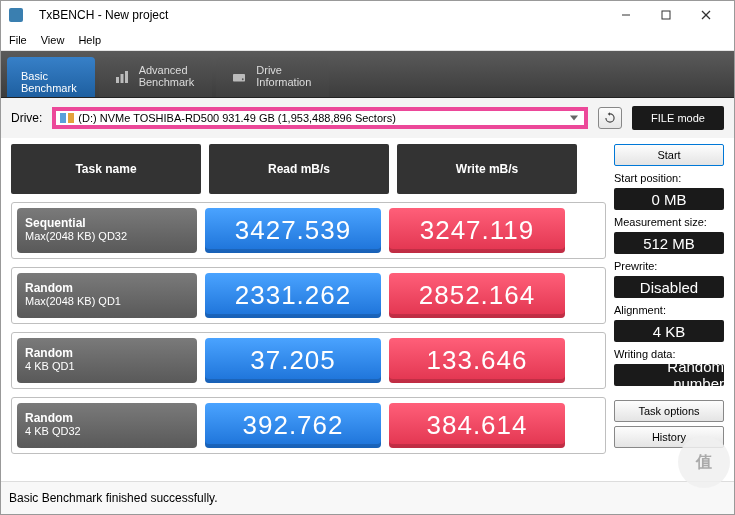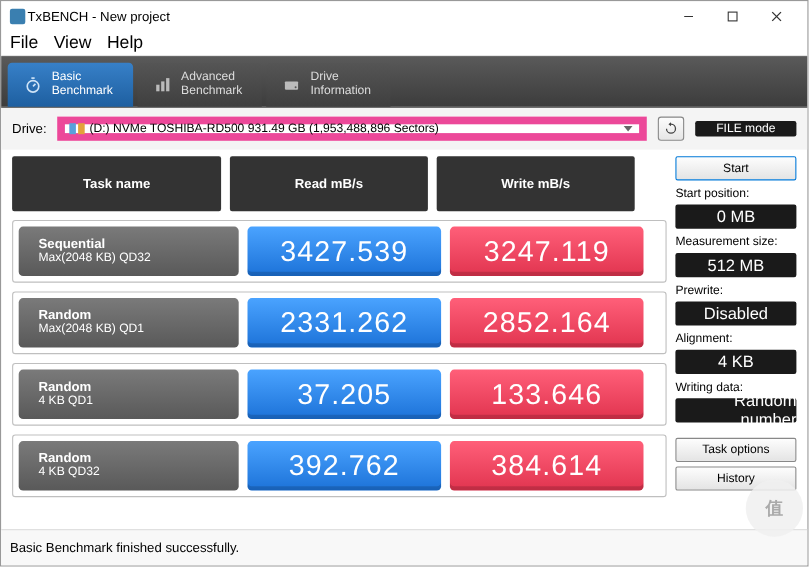--- a/index.html
+++ b/index.html
@@ -1,39 +1,39 @@
 <!DOCTYPE html>
 <html><head>
 <meta charset="utf-8">
 <style>
 * { margin: 0; padding: 0; box-sizing: border-box; font-family: "Segoe UI", Tahoma, sans-serif; }
 body { width: 735px; height: 515px; background: #fff; border: 1px solid #999; position: relative; overflow: hidden; }
 .titlebar { height: 28px; display: flex; align-items: center; padding: 0 8px; font-size: 12px; color: #000; }
-.titlebar .title { flex: 1; display: flex; gap: 2px; }
+.titlebar .title { flex: 1; display: flex; gap: 16px; }
 .title-icon { width: 14px; height: 14px; background: #3a7fb0; border-radius: 2px; display: inline-block; }
 .win-controls { display: flex; }
 .win-btn { width: 40px; height: 28px; display: flex; align-items: center; justify-content: center; }
-.menubar { height: 22px; display: flex; align-items: center; gap: 14px; padding: 0 8px; font-size: 16px; border-bottom: 1px solid #e5e5e5; }
+.menubar { height: 22px; display: flex; align-items: center; gap: 14px; padding: 0 8px; font-size: 11px; border-bottom: 1px solid #e5e5e5; }
 .tabs { background: linear-gradient(#5a5a5a,#3c3c3c); display: flex; padding: 6px 6px 0 6px; gap: 4px; height: 47px; border-bottom: 1px solid #222; }
 .tab { flex: 0 0 auto; padding: 6px 18px 6px 14px; border-radius: 4px 4px 0 0; display: flex; align-items: center; gap: 8px; color: #ddd; font-size: 11px; background: linear-gradient(#555,#3f3f3f); cursor: pointer; }
-.tab.active { background: linear-gradient(#3780c8,#1e5fa0); color: #fff; }
+.tab.active { background: linear-gradient(#3780c8,#1e5fa0); color: #fff; flex-direction: column; }
 .tab-icon { width: 18px; height: 18px; fill: #cfe4f7; }
 .tab-label { line-height: 1.05; }
 .drive-row { display: flex; align-items: center; gap: 10px; padding: 8px 10px; background: #f4f4f4; font-size: 12px; }
-.drive-select { flex: 1; height: 22px; border: 7px solid #ec4899; background: #fff; font-size: 11px; padding: 0 4px; display: flex; align-items: center; position: relative; }
+.drive-select { flex: 1; height: 22px; border: 4px solid #ec4899; background: #fff; font-size: 11px; padding: 0 4px; display: flex; align-items: center; position: relative; }
 .drive-select::after { content: ""; position: absolute; right: 6px; top: 50%; width: 0; height: 0; border-left: 4px solid transparent; border-right: 4px solid transparent; border-top: 5px solid #666; transform: translateY(-50%); }
 .refresh-btn { width: 24px; height: 22px; border: 1px solid #888; background: linear-gradient(#fcfcfc,#e6e6e6); display: flex; align-items: center; justify-content: center; border-radius: 3px; }
-.filemode-btn { width: 92px; height: 14px; background: #1a1a1a; color: #fff; font-size: 11px; display: flex; align-items: center; justify-content: center; border-radius: 2px; }
+.filemode-btn { width: 92px; height: 24px; background: #1a1a1a; color: #fff; font-size: 11px; display: flex; align-items: center; justify-content: center; border-radius: 2px; }
 .content { display: flex; gap: 8px; padding: 6px 10px 4px 10px; }
 .main { flex: 1; }
 .headers { display: flex; gap: 8px; margin-bottom: 8px; }
 .hdr { background: #333; color: #fff; font-size: 12px; font-weight: 600; text-align: center; padding: 18px 0; border-radius: 2px; }
 .hdr:nth-child(1){ width: 190px; } .hdr:nth-child(2){ width: 180px; } .hdr:nth-child(3){ width: 180px; }
 .row { display: flex; gap: 8px; background: #fff; border: 1px solid #bfbfbf; border-radius: 3px; padding: 5px; margin-bottom: 8px; }
-.task { width: 200px; background: linear-gradient(#7a7a7a,#595959); color: #fff; border-radius: 4px; padding: 8px 18px; font-size: 11px; }
+.task { width: 180px; background: linear-gradient(#7a7a7a,#595959); color: #fff; border-radius: 4px; padding: 8px 8px; font-size: 11px; }
 .task b { font-size: 12px; }
 .val { width: 176px; border-radius: 4px; font-family: "Segoe UI", Arial, sans-serif; font-weight: 400; font-size: 26px; color: #fff; text-align: center; line-height: 45px; height: 45px; letter-spacing: 1px; }
 .read { background: linear-gradient(#4aa3ff,#1c72d8); box-shadow: inset 0 -4px 0 rgba(0,0,0,.15); }
 .write { background: linear-gradient(#ff5f79,#e1344f); box-shadow: inset 0 -4px 0 rgba(0,0,0,.15); }
 .side { width: 110px; display: flex; flex-direction: column; gap: 4px; font-size: 11px; }
 .side-btn { height: 22px; border: 1px solid #888; background: linear-gradient(#fdfdfd,#e4e4e4); display: flex; align-items: center; justify-content: center; border-radius: 2px; }
 .side-btn.accent { border-color: #0078d7; }
 .side-label { font-size: 11px; margin-top: 2px; }
 .side-val { height: 22px; background: #1a1a1a; color: #fff; display: flex; align-items: center; justify-content: center; border-radius: 2px; font-size: 15px; text-align: right; }
 .statusbar { position: absolute; bottom: 0; left: 0; right: 0; height: 22px; padding: 16px 8px; display: flex; align-items: center; font-size: 12px; border-top: 1px solid #ddd; background: #f8f8f8; }

